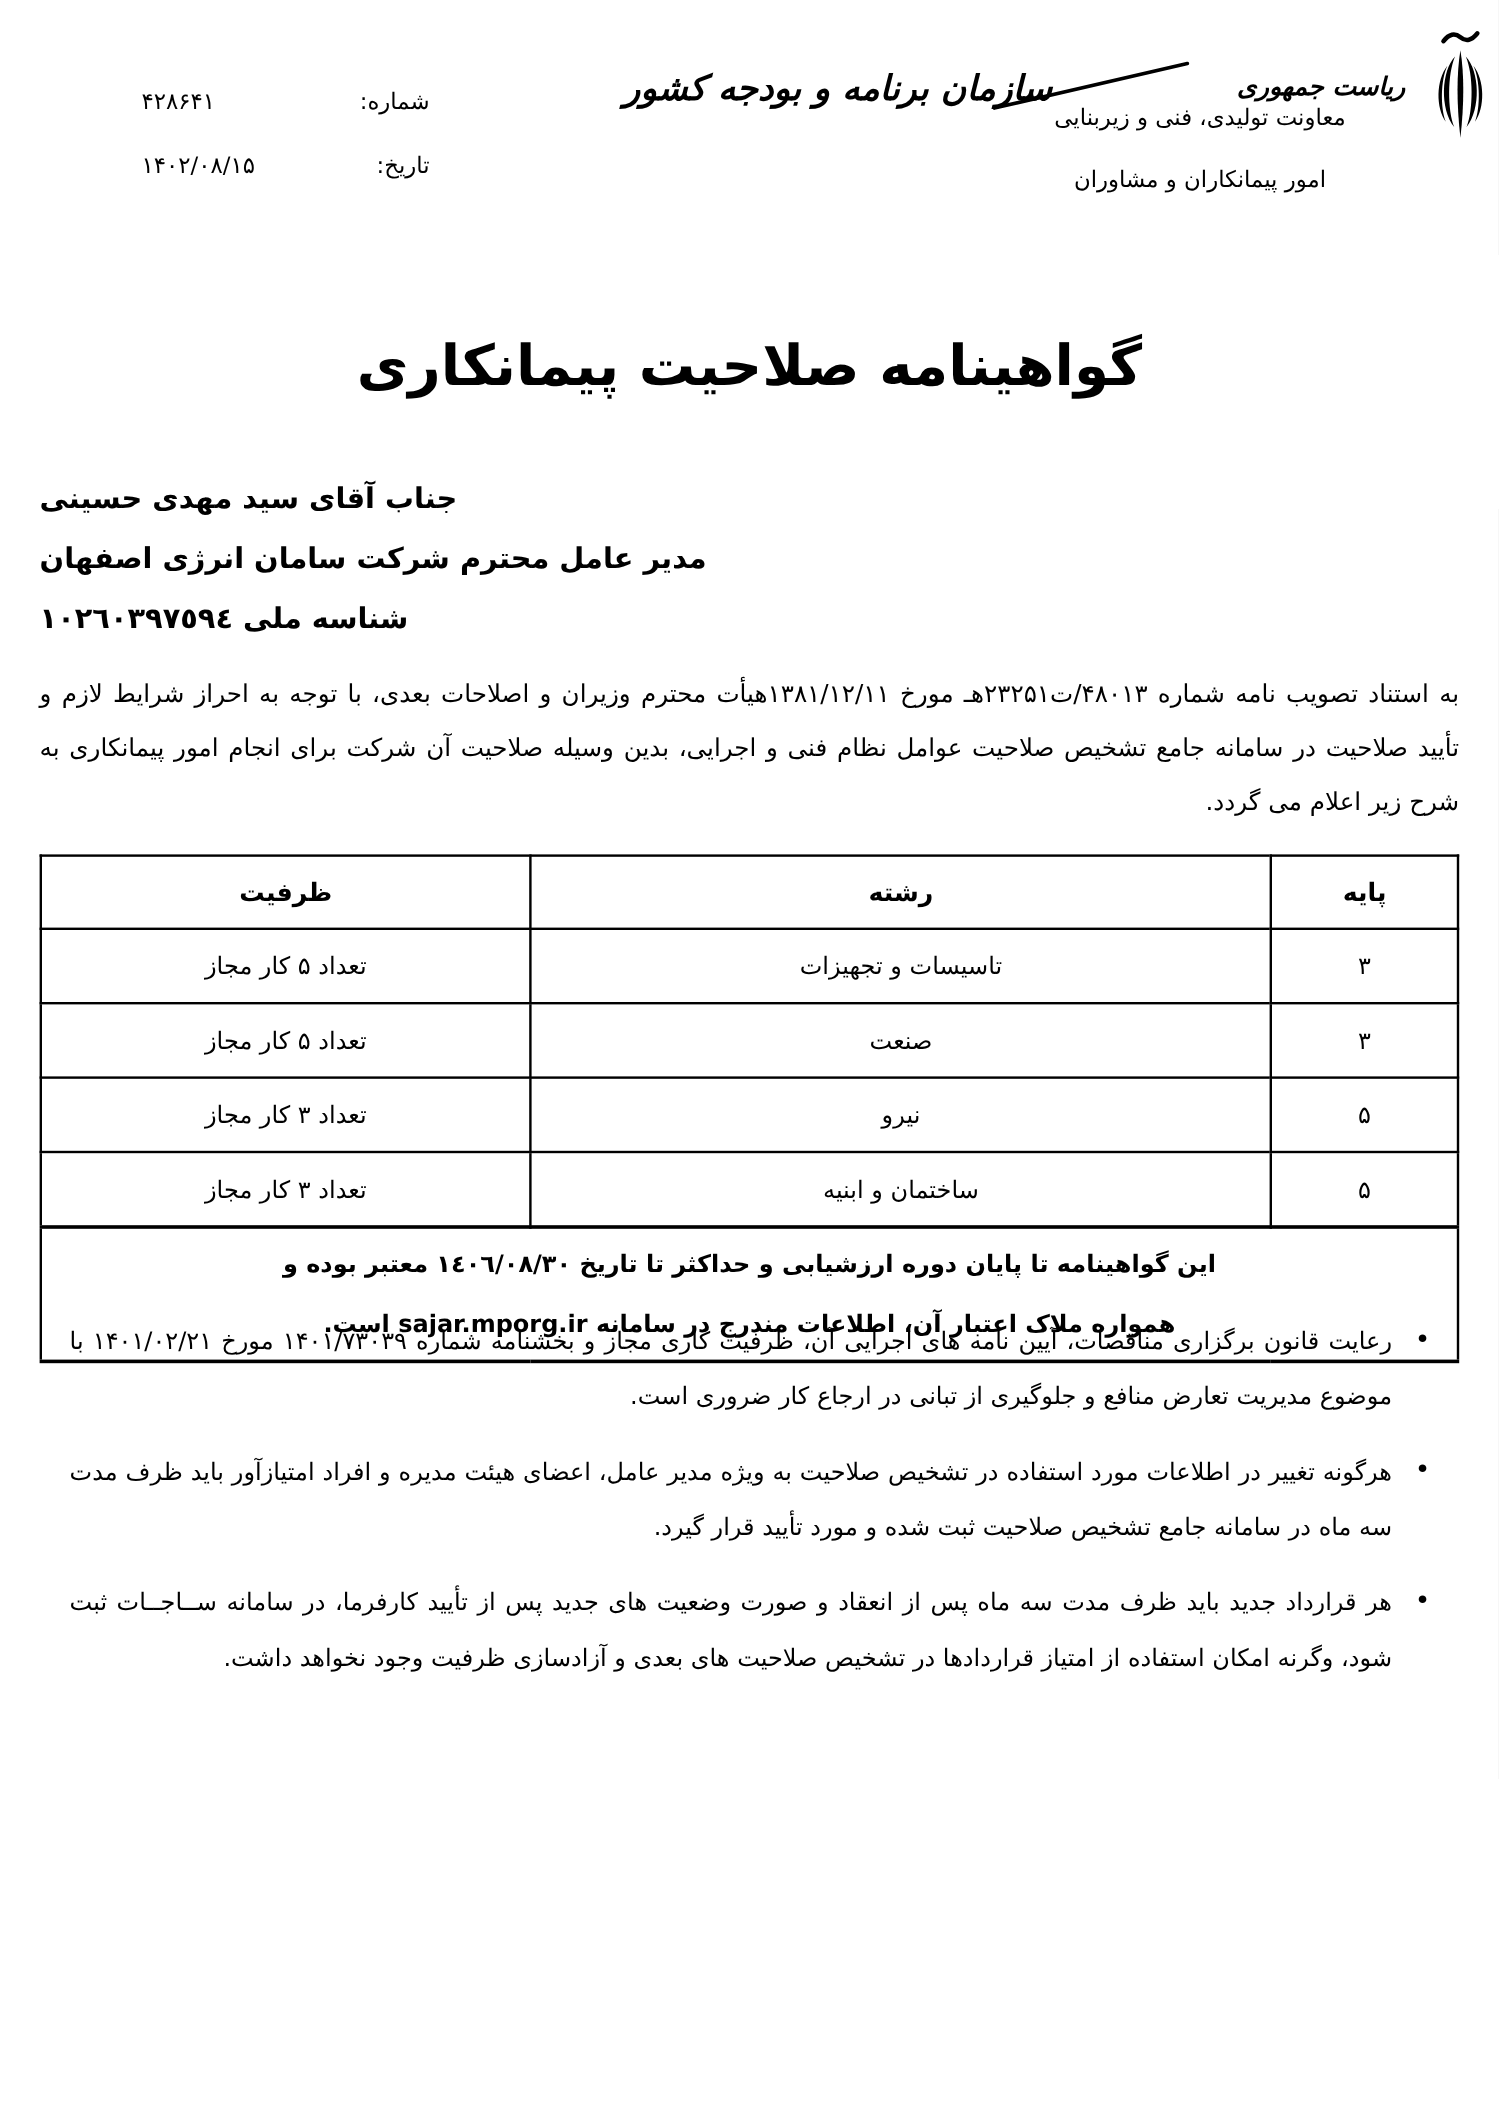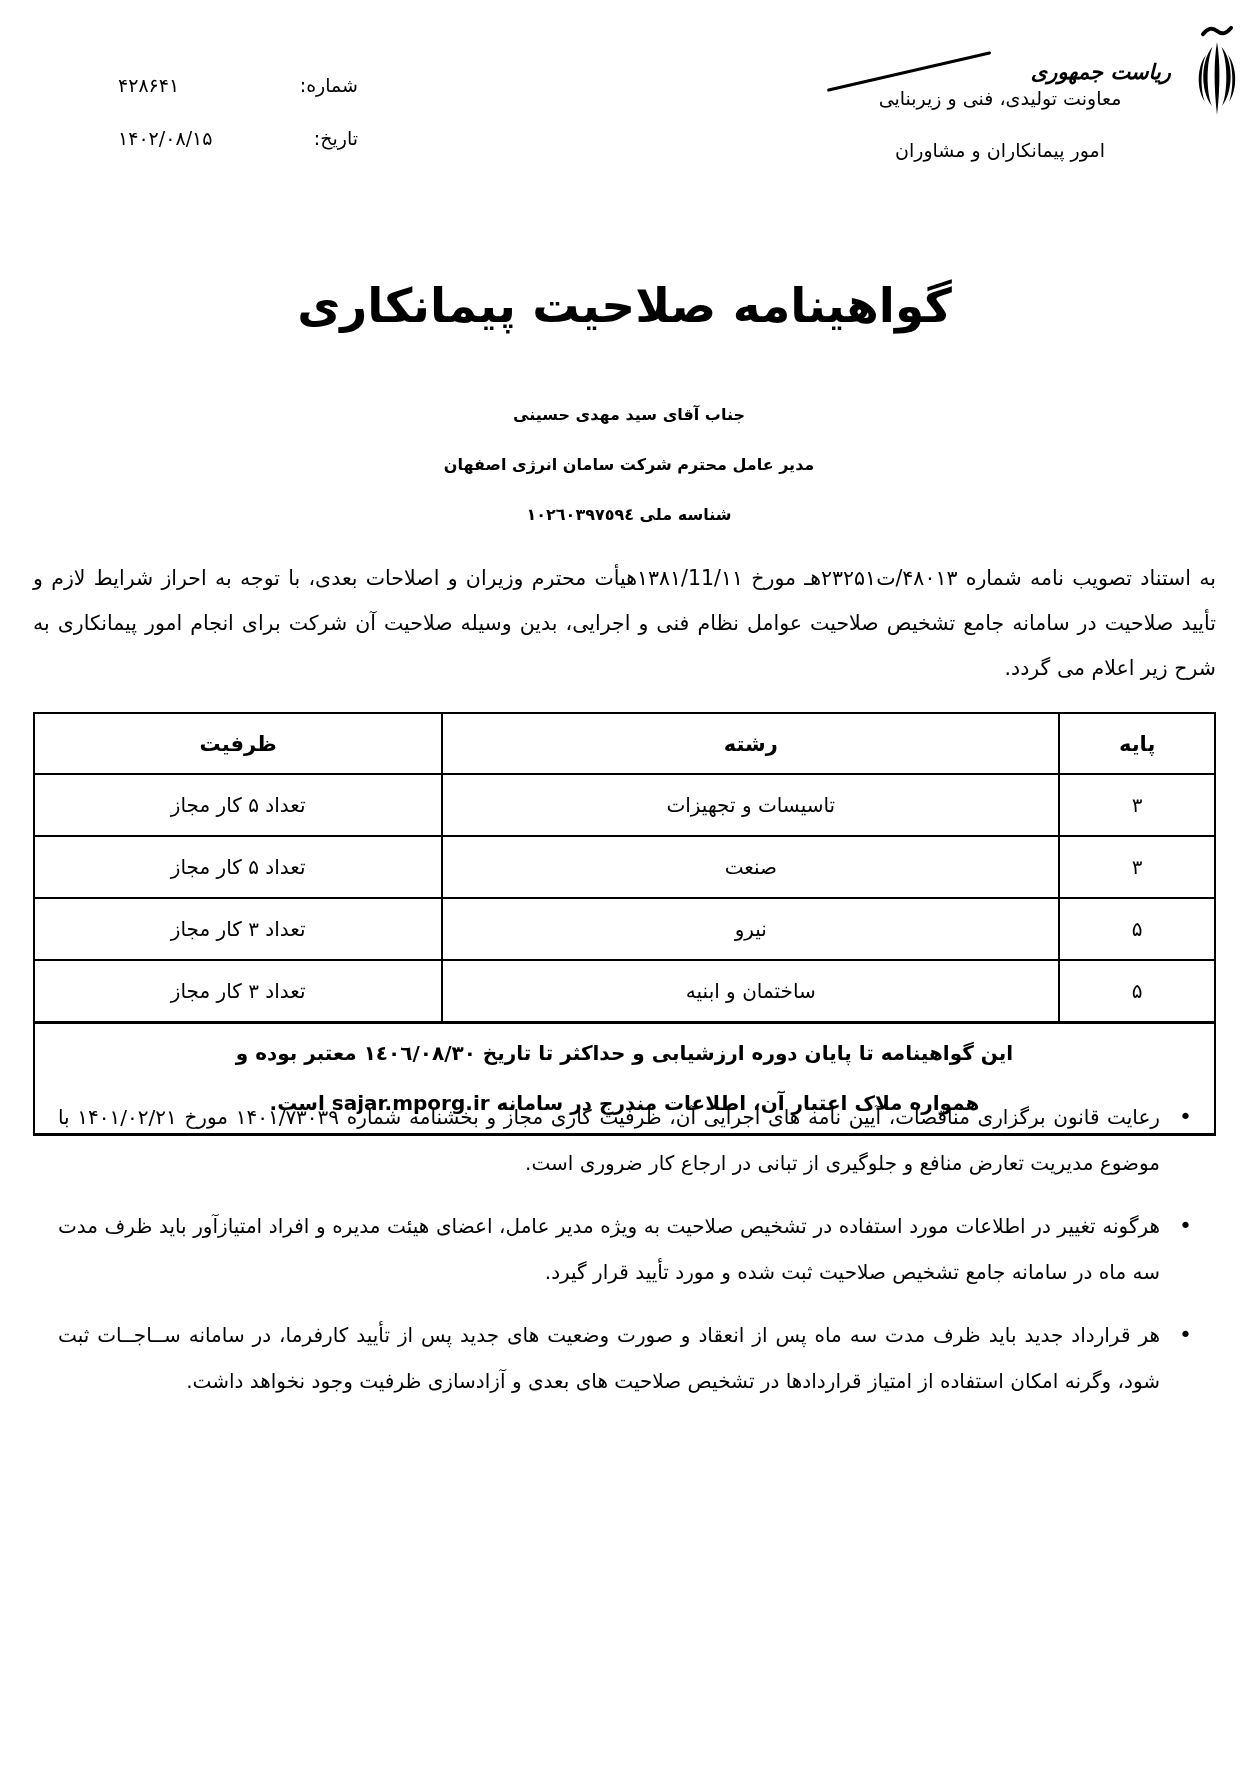--- a/index.html
+++ b/index.html
@@ -49,21 +49,21 @@
     text-align:center; font-size:19px; line-height:52px;
   }
 
   
   .doc-title {
     position:absolute; top:278px; left:0; right:0;
     text-align:center; font-size:47px; font-weight:bold;
   }
   .recipient {
     position:absolute; top:390px; right:24px; left:33px;
-    text-align:center; font-weight:bold; font-size:16px; line-height:50px;
+    text-align:left; font-weight:bold; font-size:24px; line-height:50px;
   }
   .intro {
     position:absolute; top:556px; right:33px; left:33px;
     font-size:20.5px; line-height:45px;
     text-align:justify; text-align-last:right;
   }
 
   
   table.cert {
     position:absolute; top:712px; right:33px;
@@ -122,36 +122,37 @@
     <svg class="emblem" viewBox="0 0 100 150" aria-hidden="true">
       <path d="M28 16 Q 39 2 50 11 Q 61 20 72 6" fill="none" stroke="#000" stroke-width="6" stroke-linecap="round"></path>
       <path d="M50 28 C 45 58 45 98 50 142 C 55 98 55 58 50 28 Z" fill="#000"></path>
       <path d="M43 36 C 25 55 23 104 42 128 C 33 106 33 59 43 36 Z" fill="#000"></path>
       <path d="M57 36 C 75 55 77 104 58 128 C 67 106 67 59 57 36 Z" fill="#000"></path>
       <path d="M33 48 C 18 67 18 103 31 121 C 24 103 24 67 33 48 Z" fill="#000"></path>
       <path d="M67 48 C 82 67 82 103 69 121 C 76 103 76 67 67 48 Z" fill="#000"></path>
     </svg>
     <div class="presidency">ریاست جمهوری</div>
     <div class="swash"></div>
+    <div class="org-name">سازمان برنامه و بودجه کشور</div>
   </div>
 
   <div class="hdr-dept">
     <div>معاونت تولیدی، فنی و زیربنایی</div>
     <div>امور پیمانکاران و مشاوران</div>
   </div>
 
   <div class="doc-title">گواهینامه صلاحیت پیمانکاری</div>
 
   <div class="recipient">
     <div>جناب آقای  سید مهدی  حسینی</div>
     <div>مدیر عامل محترم شرکت سامان انرژی اصفهان</div>
     <div>شناسه ملی ١٠٢٦٠٣٩٧٥٩٤</div>
   </div>
 
-  <div class="intro">به استناد تصویب نامه شماره ۴۸۰۱۳/ت۲۳۲۵۱هـ مورخ ۱۳۸۱/11/۱۱هیأت محترم وزیران و اصلاحات بعدی، با توجه به احراز شرایط لازم و تأیید صلاحیت در سامانه جامع تشخیص صلاحیت عوامل نظام فنی و اجرایی، بدین وسیله صلاحیت آن شرکت برای انجام امور پیمانکاری به شرح زیر اعلام می گردد.</div>
+  <div class="intro">به استناد تصویب نامه شماره ۴۸۰۱۳/ت۲۳۲۵۱هـ مورخ ۱۳۸۱/۱۲/۱۱هیأت محترم وزیران و اصلاحات بعدی، با توجه به احراز شرایط لازم و تأیید صلاحیت در سامانه جامع تشخیص صلاحیت عوامل نظام فنی و اجرایی، بدین وسیله صلاحیت آن شرکت برای انجام امور پیمانکاری به شرح زیر اعلام می گردد.</div>
 
   <table class="cert">
     <colgroup>
       <col class="c-grade">
         <col class="c-field">
         <col class="c-cap">
     </colgroup>
     <thead>
       <tr>
         <th>پایه</th>

